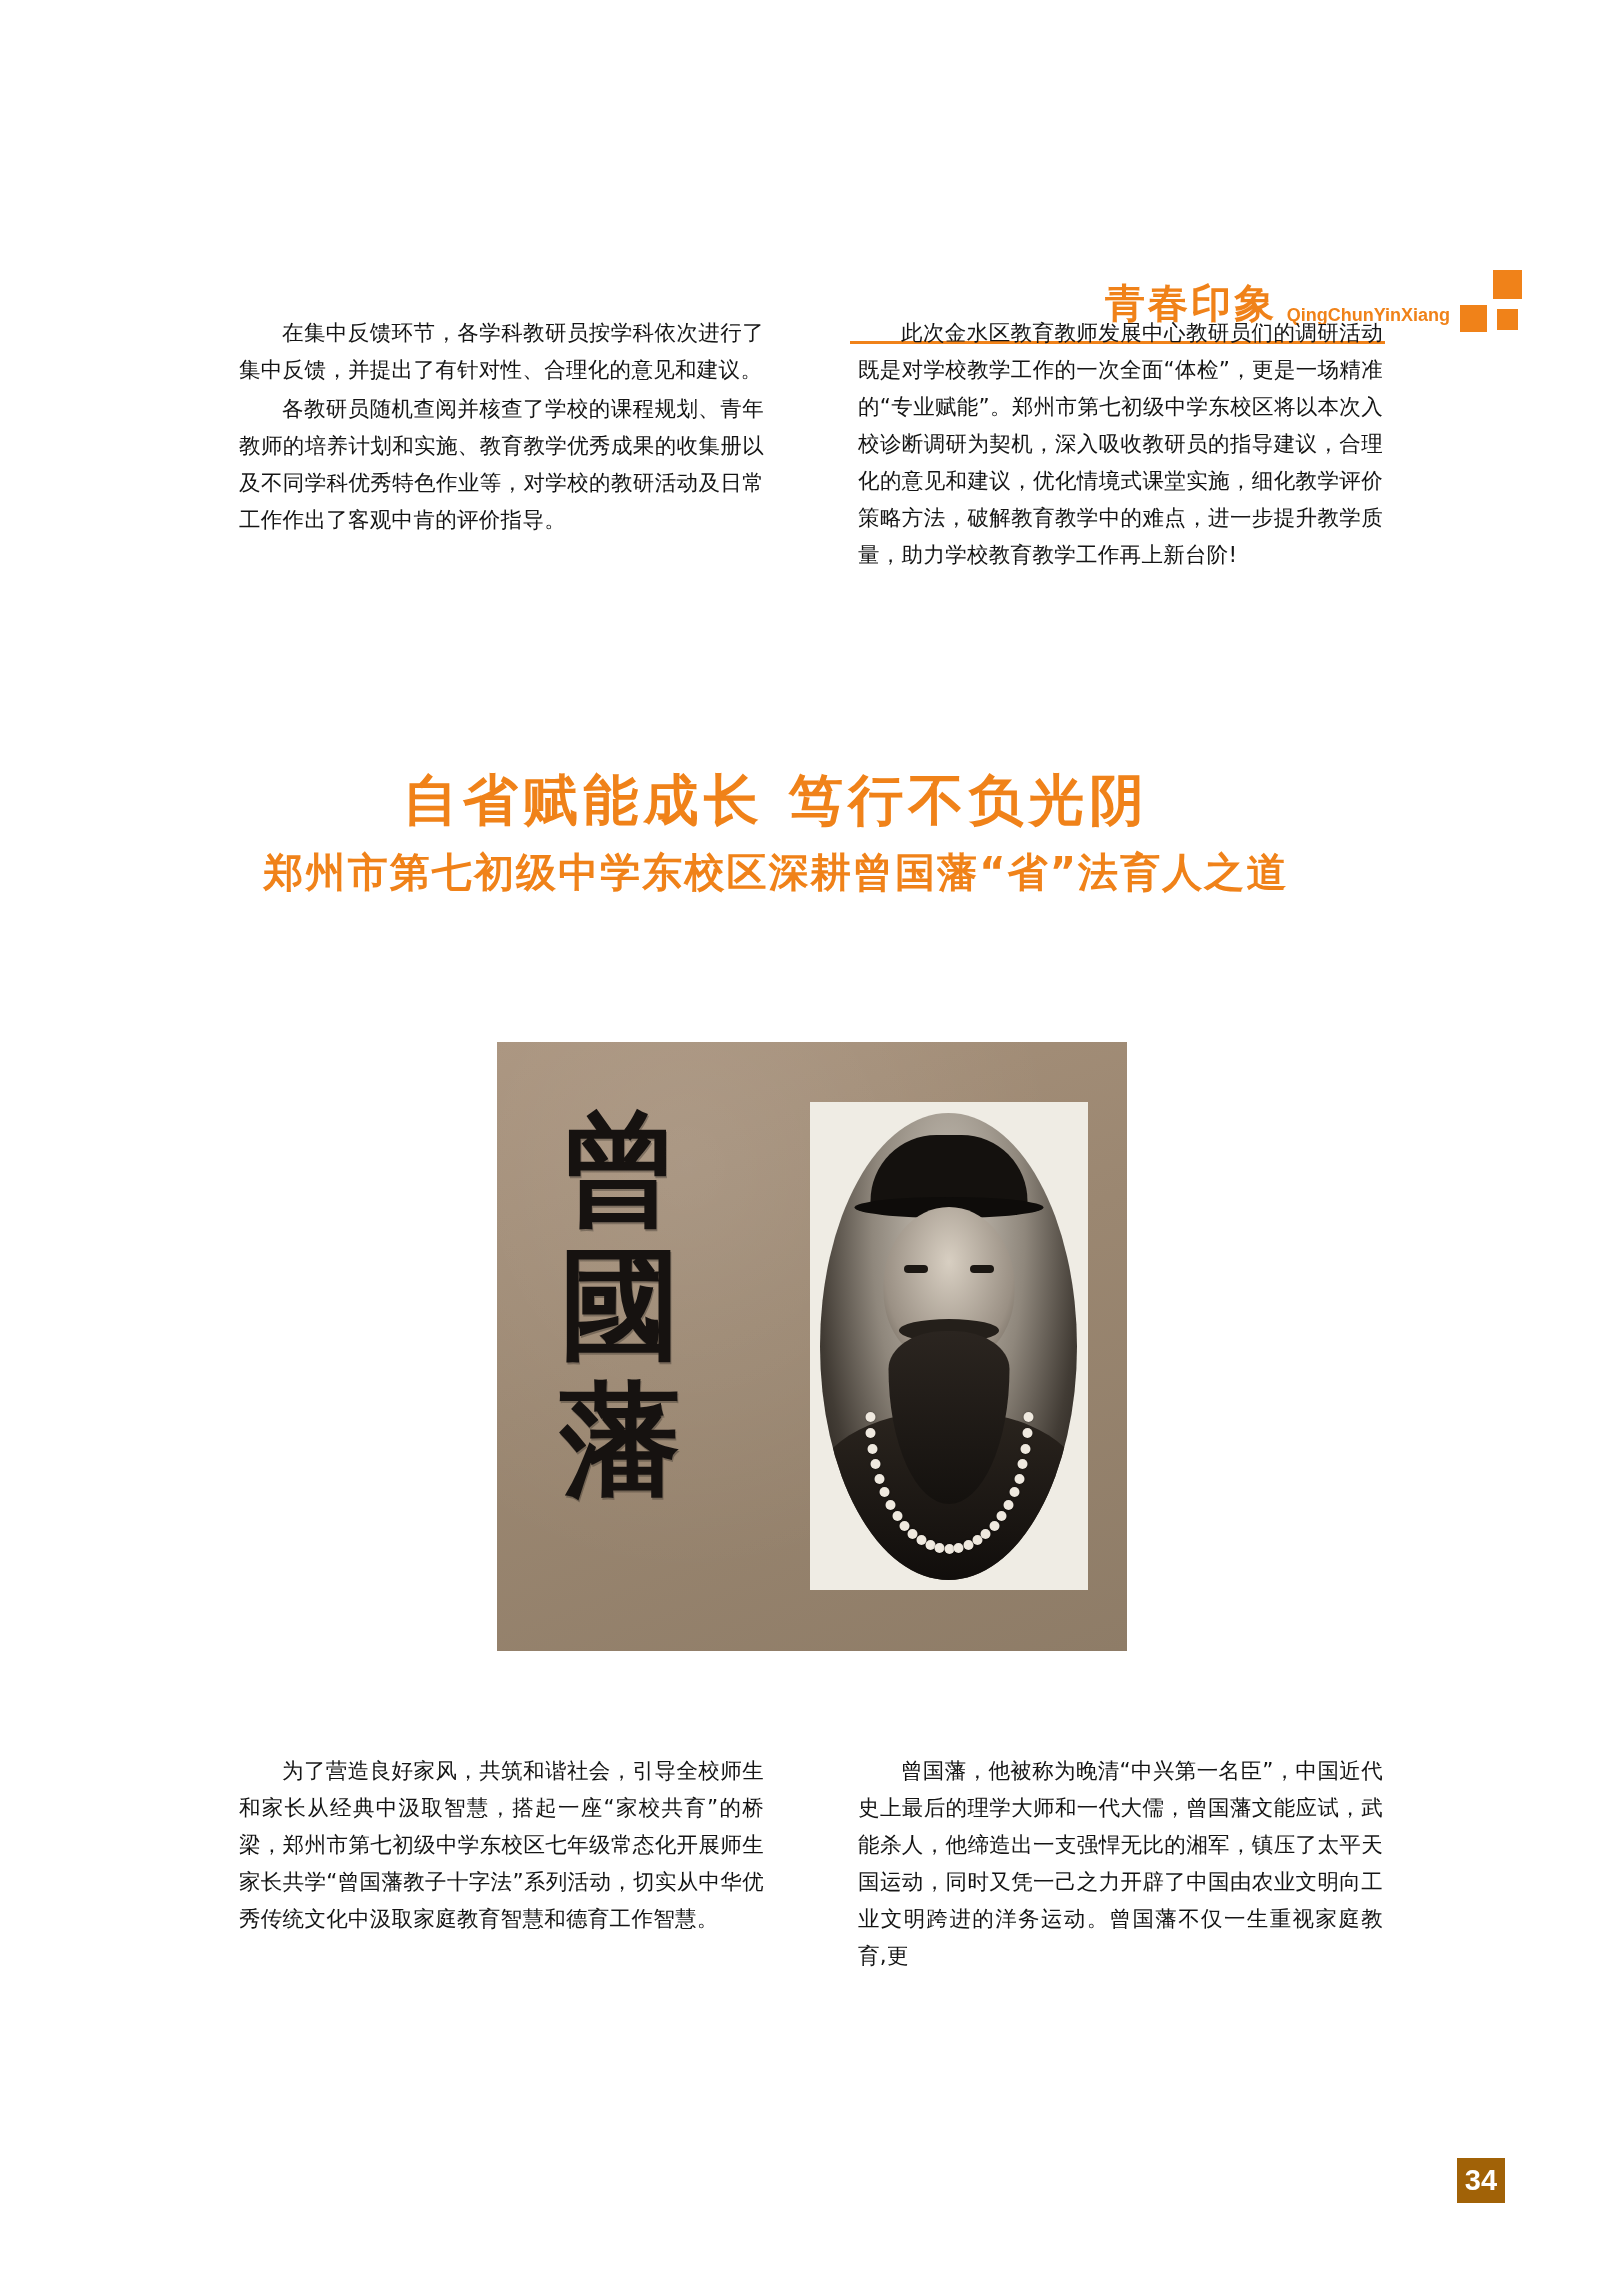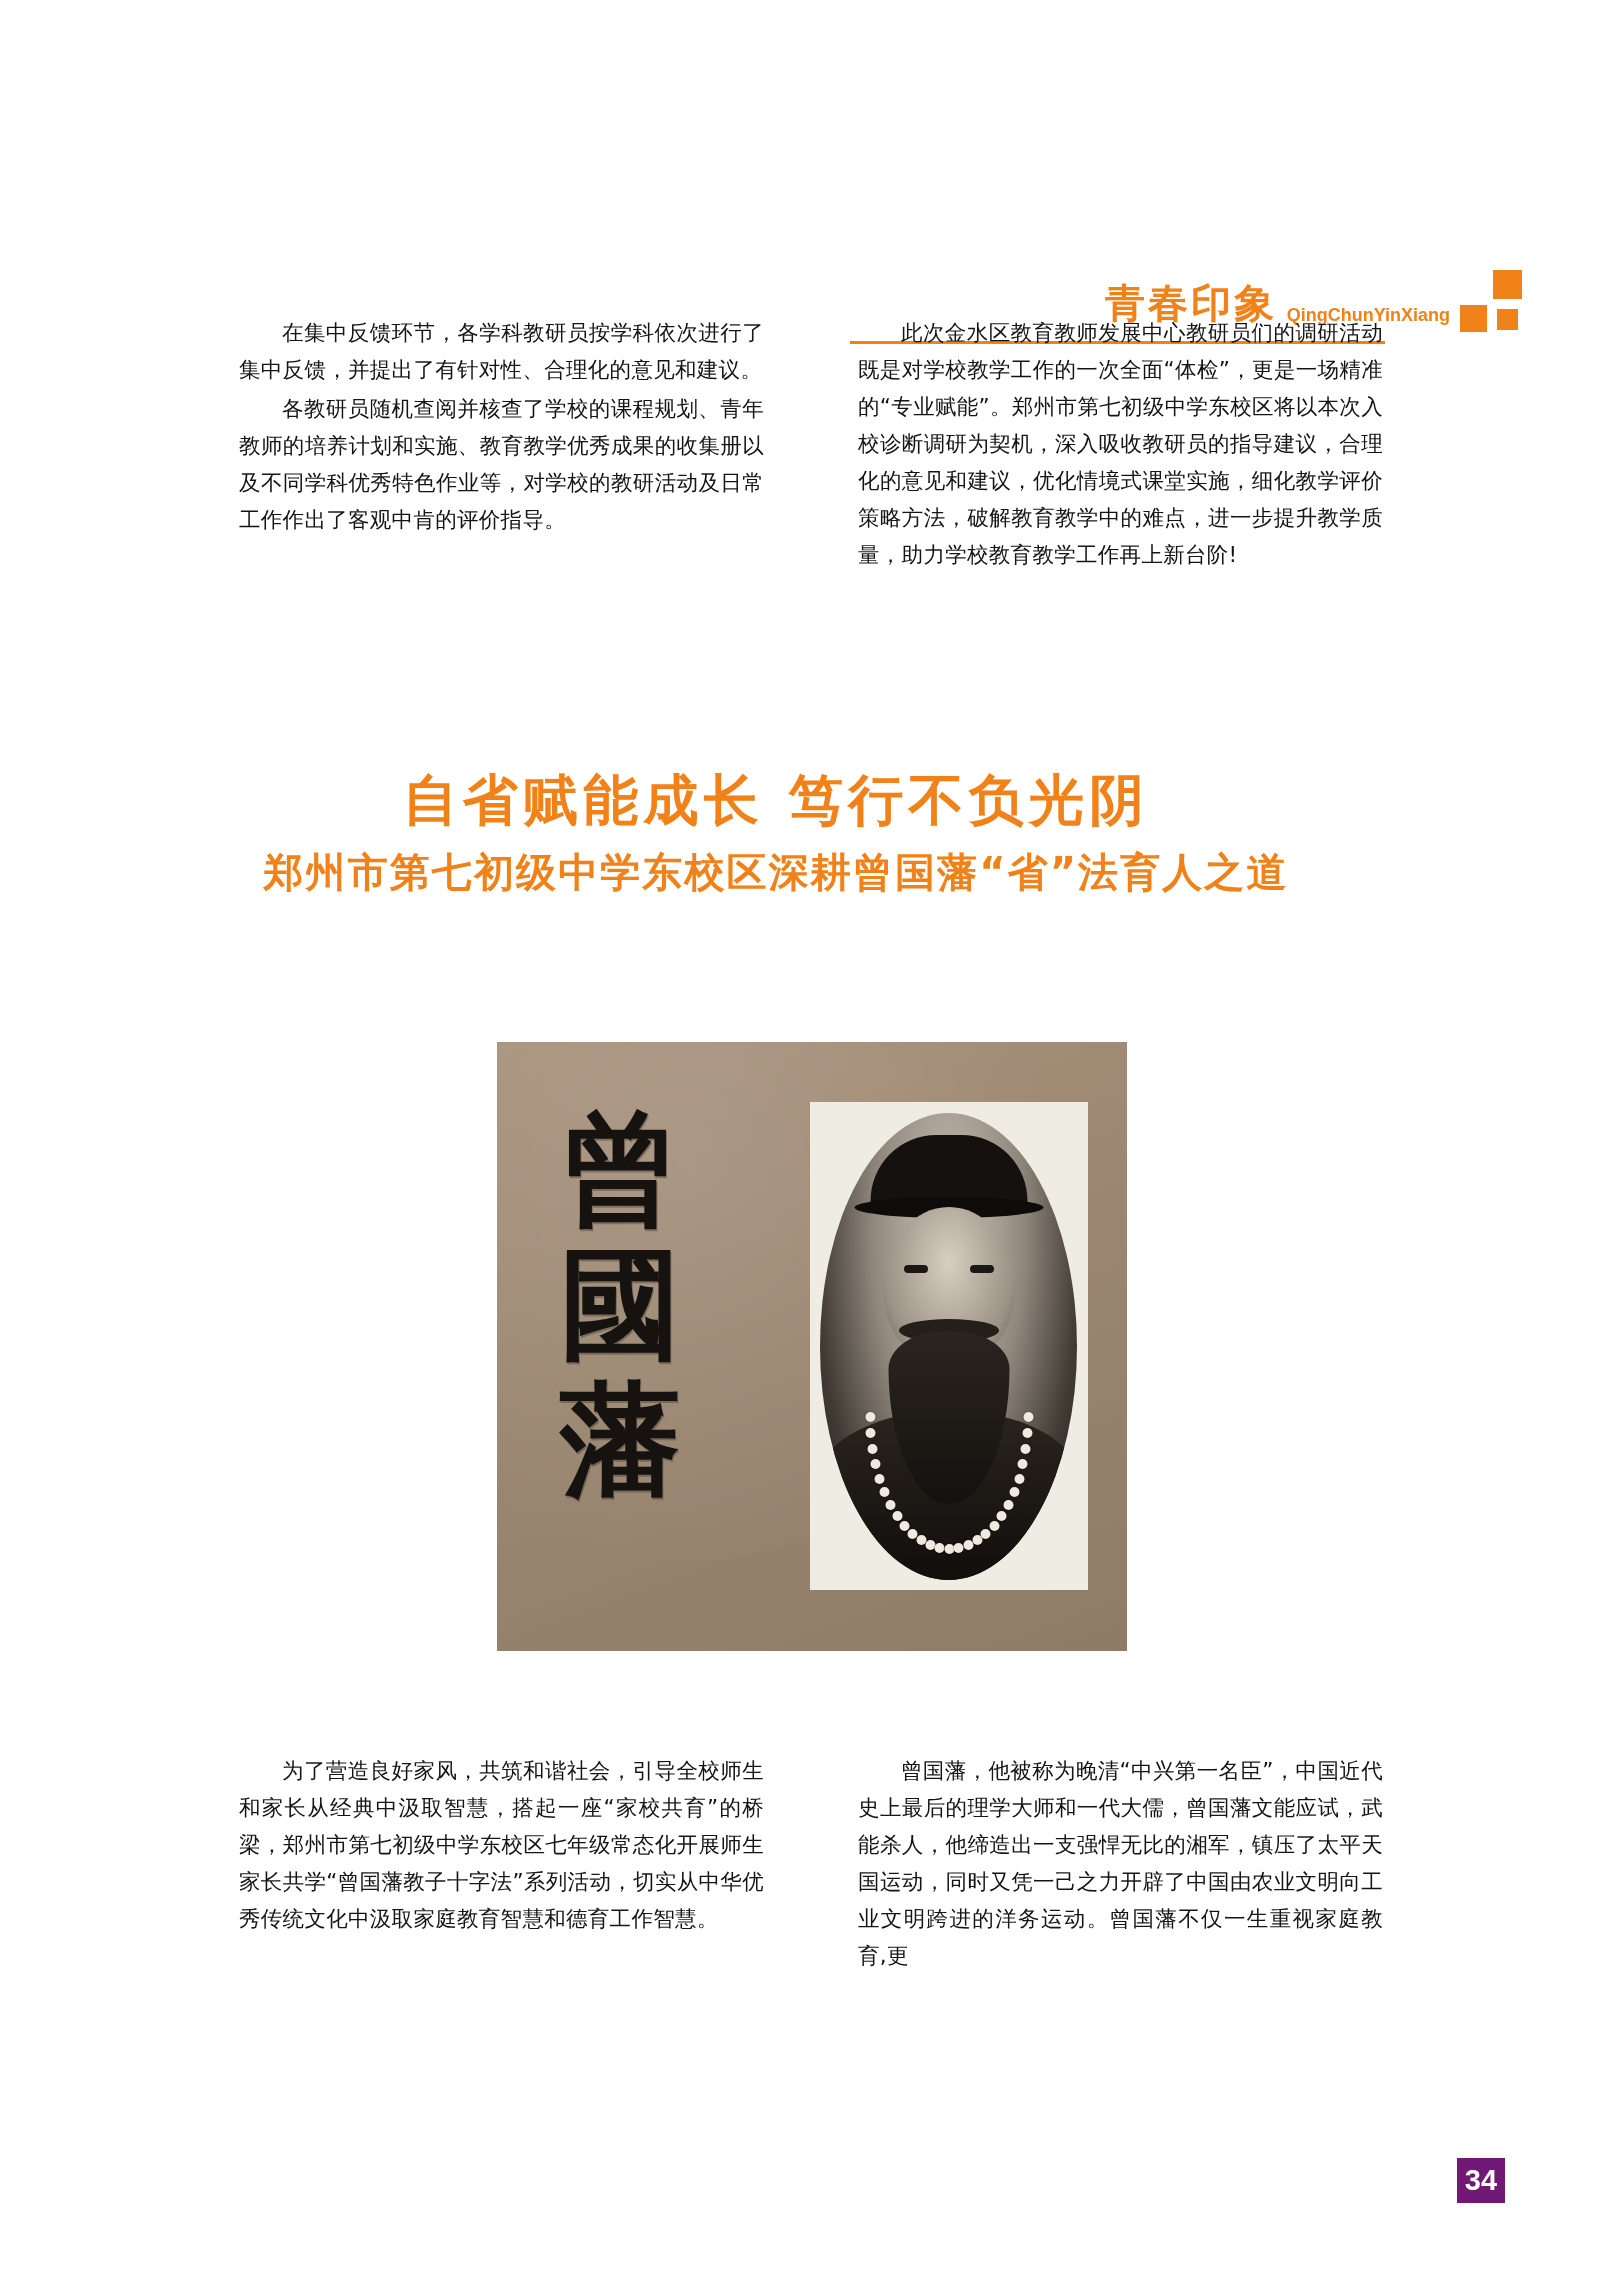--- a/index.html
+++ b/index.html
@@ -265,21 +265,21 @@
     box-shadow: 0 0 1.6px rgba(0,0,0,0.5);
   }
 
   
   .page-number {
     position: absolute;
     right: 118px;
     bottom: 92px;
     width: 48px;
     height: 45px;
-    background: #701a75;
+    background: #a16207;
     color: #ffffff;
     font-family: "Liberation Sans", sans-serif;
     font-weight: bold;
     font-size: 29px;
     display: flex;
     align-items: center;
     justify-content: center;
   }
 </style>
 </head>

